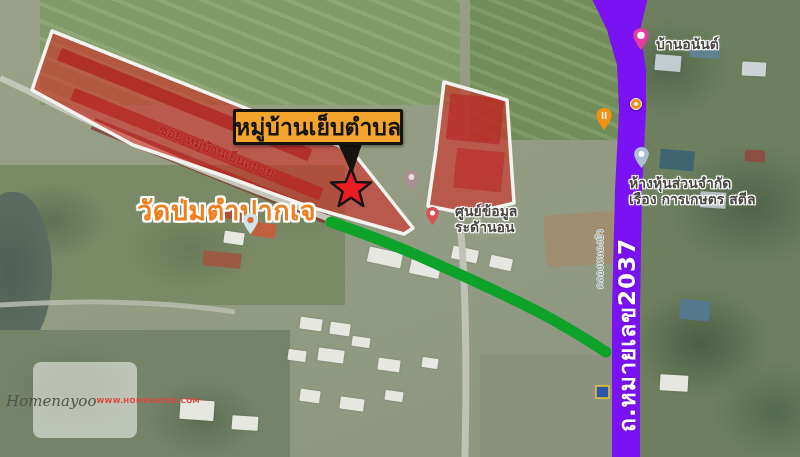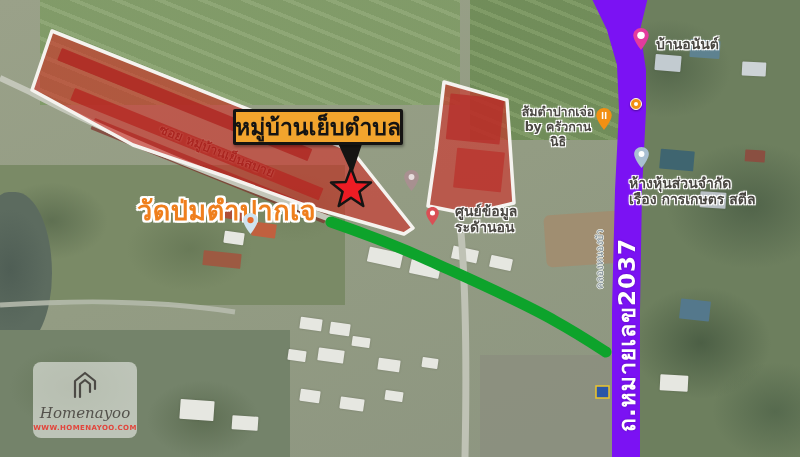--- a/index.html
+++ b/index.html
@@ -47,21 +47,21 @@
   
   .pin{position:absolute;width:15px;height:21px;}
   .pin svg{display:block;}
   .dotpin{position:absolute;width:12px;height:12px;border-radius:50%;
           border:1.5px solid #fff;box-shadow:0 1px 2px rgba(0,0,0,.4);}
   .dotpin::after{content:"";position:absolute;left:50%;top:50%;width:4px;height:4px;
           margin:-2px 0 0 -2px;border-radius:50%;background:#fff;}
   
   .watermark{position:absolute;left:33px;top:362px;width:104px;height:76px;
              background:rgba(250,250,247,.55);border-radius:8px;
-             display:flex;flex-direction:column;align-items:center;justify-content:center;}
+             display:flex;flex-direction:row;align-items:center;justify-content:center;}
   .wm-brand{font-family:"DejaVu Serif","Liberation Serif",serif;font-style:italic;
             font-size:15px;color:#54524c;margin-top:1px;}
   .wm-url{font-size:7px;font-weight:bold;color:#e2453c;letter-spacing:.4px;margin-top:2px;}
 </style>
 </head>
 <body>
 
 <div id="stage">
 
   <div class="patch" style="left:40px;top:0;width:420px;height:105px;
@@ -169,24 +169,20 @@
 
   <span class="dotpin" style="left:630px;top:98px;background:#f29013;"></span>
 
   <span class="pin" style="left:596px;top:108px;">
     <svg width="16" height="22" viewBox="0 0 14 20">
       <path d="M7 0C10.87 0 14 2.99 14 6.68 14 11.5 7 20 7 20 7 20 0 11.5 0 6.68 0 2.99 3.13 0 7 0Z" fill="#f29013"></path>
       <rect x="5" y="3.6" width="1.4" height="6.4" fill="#ffffff"></rect>
       <rect x="7.8" y="3.6" width="1.4" height="6.4" fill="#ffffff"></rect>
     </svg>
   </span>
-  <div class="poi small center" style="left:520px;top:104px;width:76px;">
-    <span>ส้มตำปากเจ่อ</span><br>
-    <span>by ครัวกานนิธิ</span>
-  </div>
 
   <span class="pin" style="left:404px;top:170px;">
     <svg width="15" height="21" viewBox="0 0 14 20">
       <path d="M7 0C10.87 0 14 2.99 14 6.68 14 11.5 7 20 7 20 7 20 0 11.5 0 6.68 0 2.99 3.13 0 7 0Z" fill="#a89090"></path>
       <circle cx="7" cy="6.7" r="2.8" fill="#e8dede"></circle>
     </svg>
   </span>
 
   <span class="pin" style="left:426px;top:207px;width:13px;height:18px;">
     <svg width="13" height="18" viewBox="0 0 14 20">

